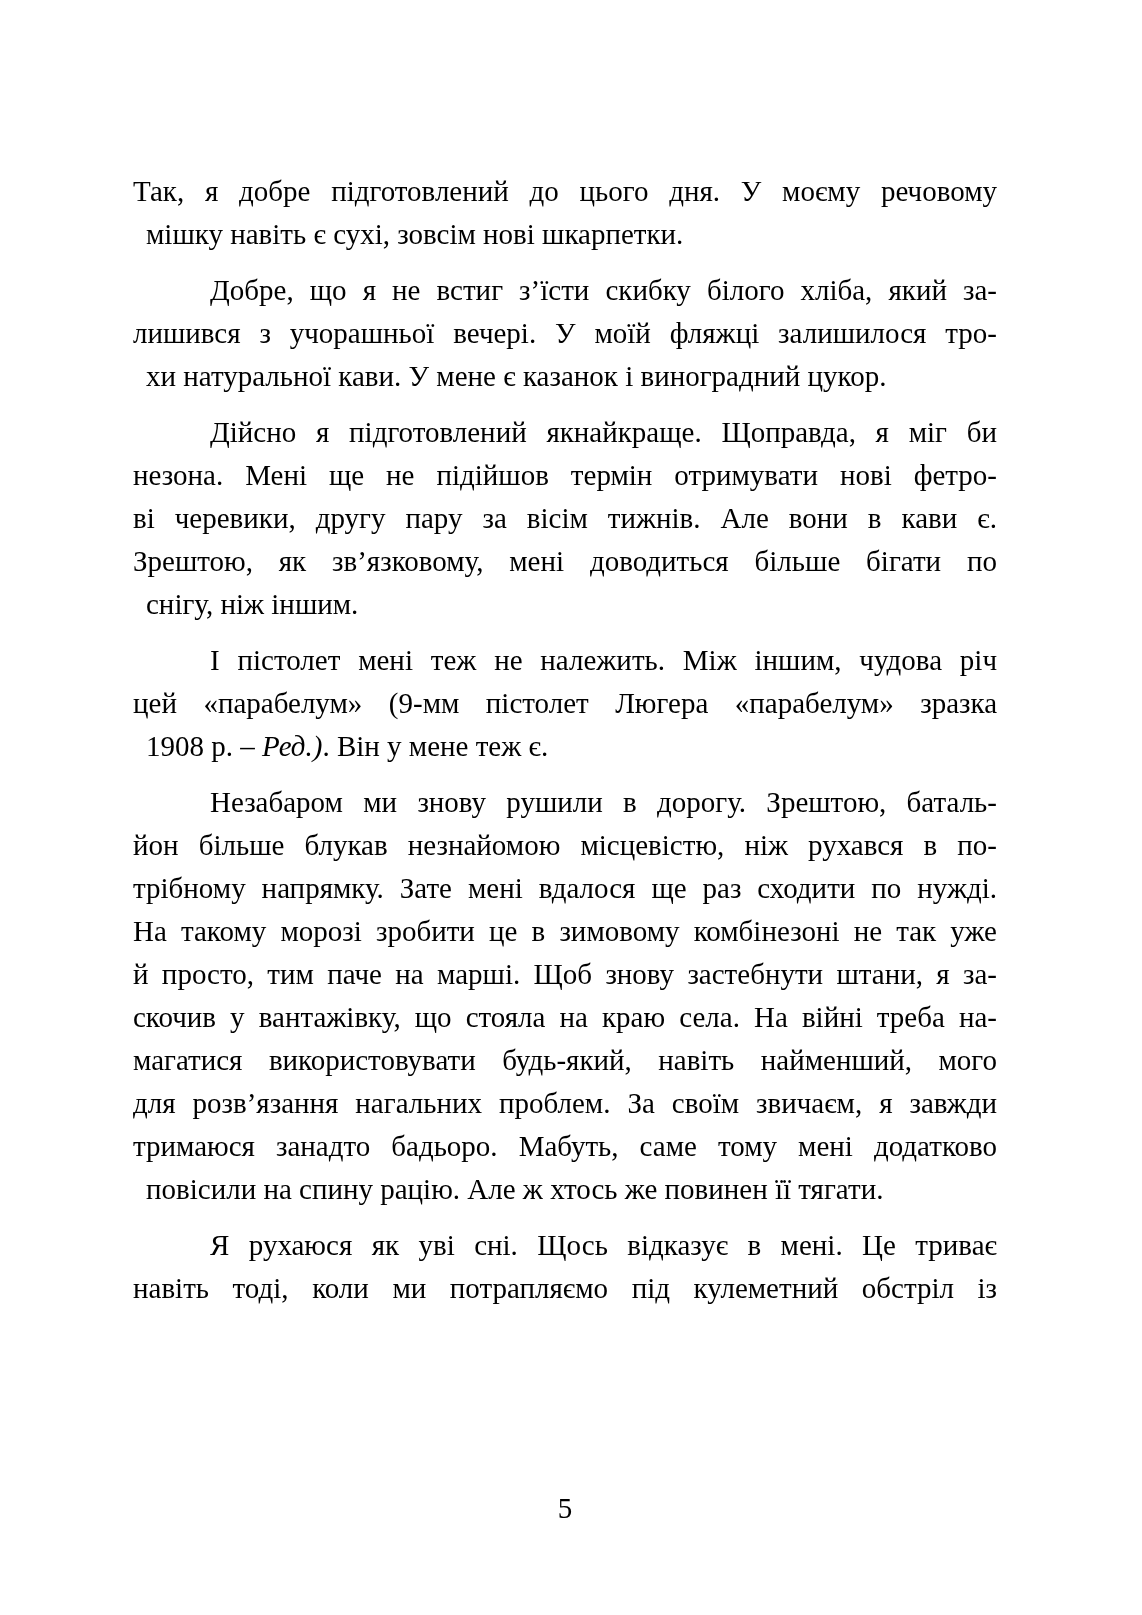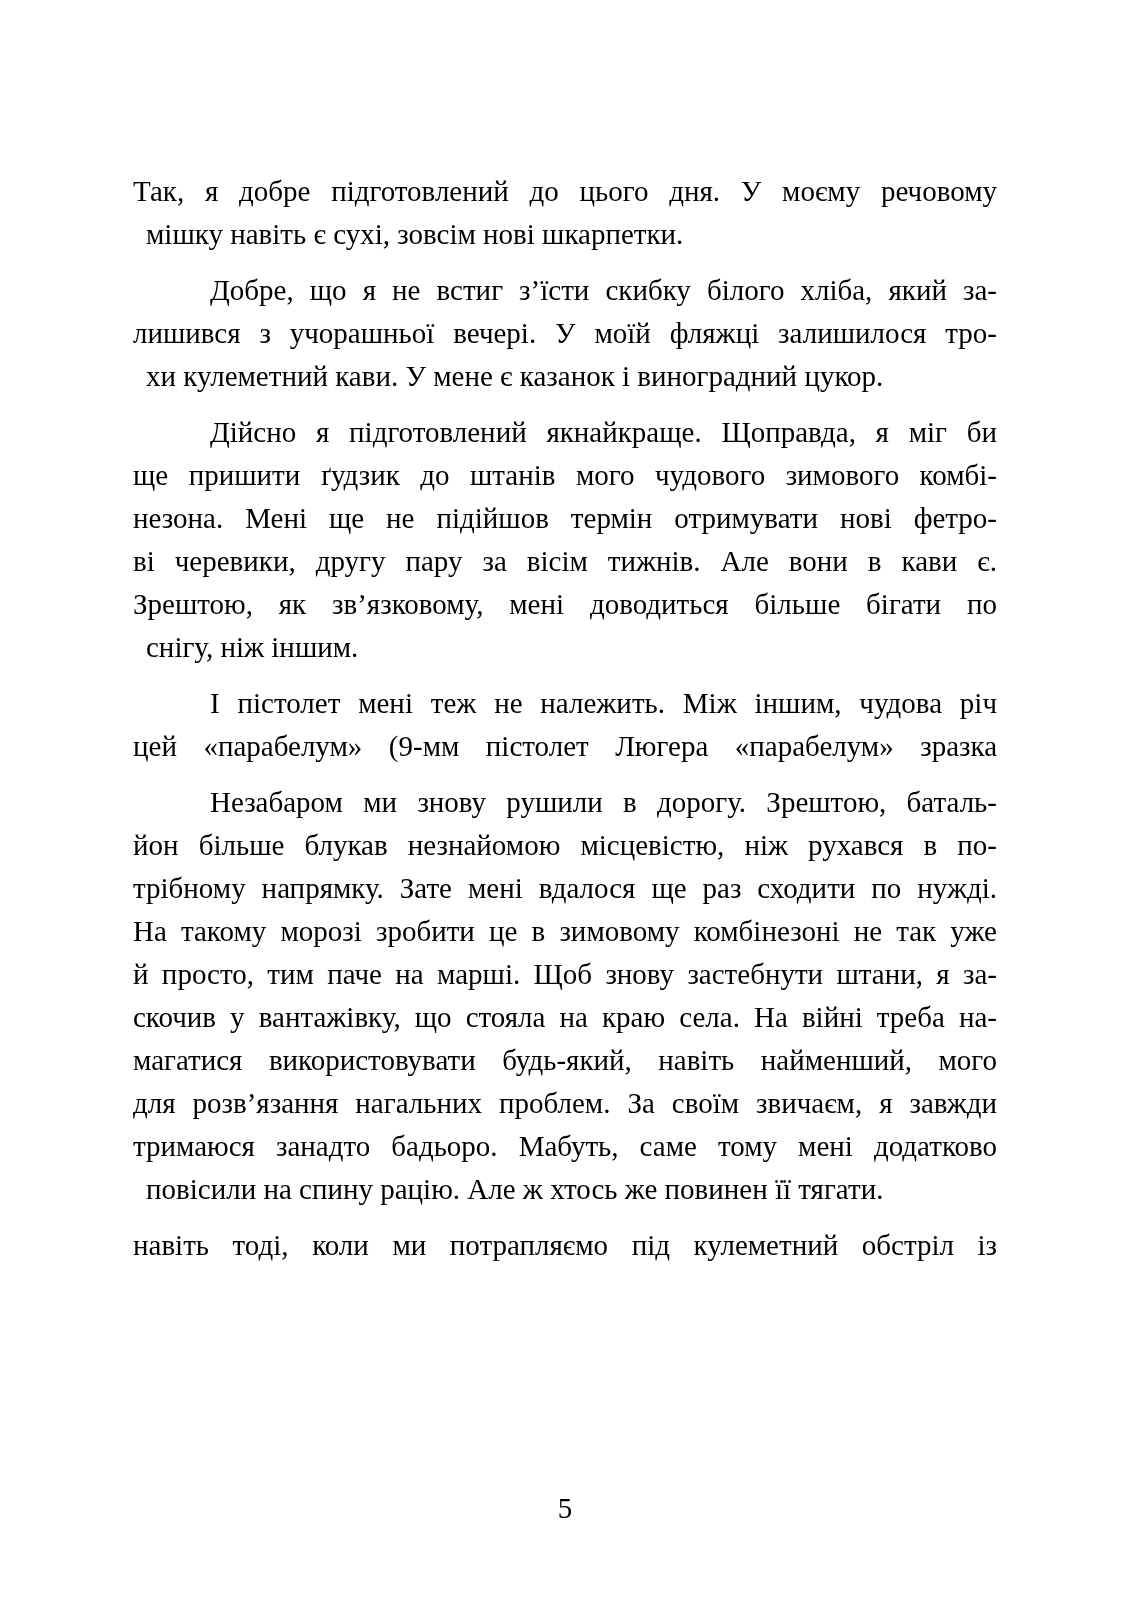--- a/index.html
+++ b/index.html
@@ -63,44 +63,45 @@
 
 <div class="page">
   <div class="text-block">
       <div class="paragraph">
         <div class="line">Так, я добре підготовлений до цього дня. У моєму речовому</div>
         <div class="line last">мішку навіть є сухі, зовсім нові шкарпетки.</div>
       </div>
       <div class="paragraph">
         <div class="line indent">Добре, що я не встиг з’їсти скибку білого хліба, який за-</div>
         <div class="line">лишився з учорашньої вечері. У моїй фляжці залишилося тро-</div>
-        <div class="line last">хи кулеметний кави. У мене є казанок і виноградний цукор.</div>
+        <div class="line last">хи натуральної кави. У мене є казанок і виноградний цукор.</div>
       </div>
       <div class="paragraph">
         <div class="line indent">Дійсно я підготовлений якнайкраще. Щоправда, я міг би</div>
-        <div class="line">ще пришити ґудзик до штанів мого чудового зимового комбі-</div>
         <div class="line">незона. Мені ще не підійшов термін отримувати нові фетро-</div>
         <div class="line">ві черевики, другу пару за вісім тижнів. Але вони в кави є.</div>
         <div class="line">Зрештою, як зв’язковому, мені доводиться більше бігати по</div>
         <div class="line last">снігу, ніж іншим.</div>
       </div>
       <div class="paragraph">
         <div class="line indent">І пістолет мені теж не належить. Між іншим, чудова річ</div>
         <div class="line">цей «парабелум» (9-мм пістолет Люгера «парабелум» зразка</div>
+        <div class="line last"><span>1908 р. – </span><span class="italic">Ред.)</span><span>. Він у мене теж є.</span></div>
       </div>
       <div class="paragraph">
         <div class="line indent">Незабаром ми знову рушили в дорогу. Зрештою, баталь-</div>
         <div class="line">йон більше блукав незнайомою місцевістю, ніж рухався в по-</div>
         <div class="line">трібному напрямку. Зате мені вдалося ще раз сходити по нужді.</div>
         <div class="line">На такому морозі зробити це в зимовому комбінезоні не так уже</div>
         <div class="line">й просто, тим паче на марші. Щоб знову застебнути штани, я за-</div>
         <div class="line">скочив у вантажівку, що стояла на краю села. На війні треба на-</div>
         <div class="line">магатися використовувати будь-який, навіть найменший, мого</div>
         <div class="line">для розв’язання нагальних проблем. За своїм звичаєм, я завжди</div>
         <div class="line">тримаюся занадто бадьоро. Мабуть, саме тому мені додатково</div>
         <div class="line last">повісили на спину рацію. Але ж хтось же повинен її тягати.</div>
       </div>
       <div class="paragraph">
+        <div class="line indent">Я рухаюся як уві сні. Щось відказує в мені. Це триває</div>
         <div class="line">навіть тоді, коли ми потрапляємо під кулеметний обстріл із</div>
       </div>
     </div>
   <div class="page-number">5</div>
 </div>
 
 </body></html>

